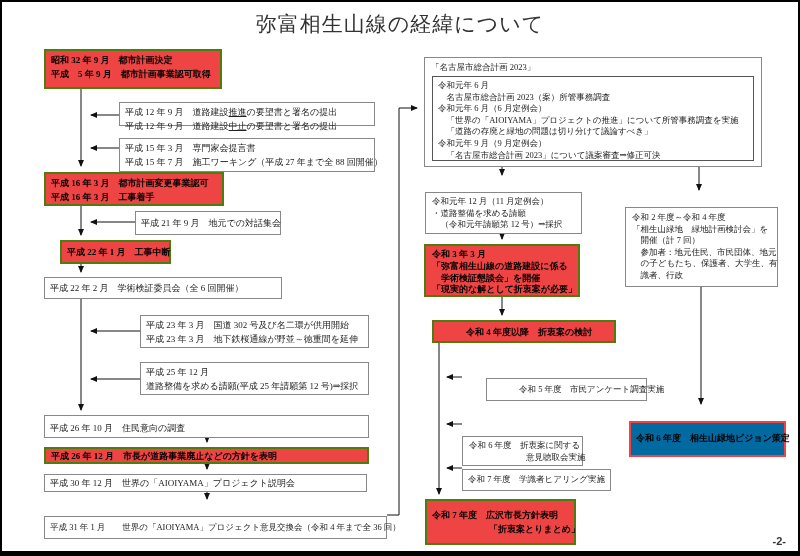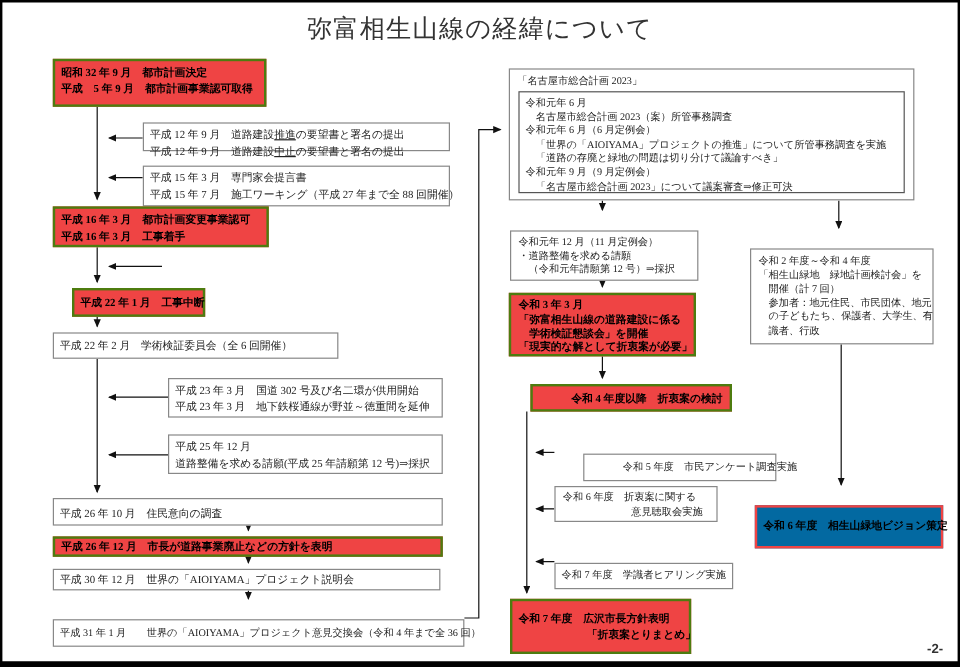--- a/index.html
+++ b/index.html
@@ -110,20 +110,23 @@
   <div class="box" style="left:117px;top:136px;width:256px;height:34px;">
     <div>平成 15 年 3 月　専門家会提言書</div>
     <div>平成 15 年 7 月　施工ワーキング（平成 27 年まで全 88 回開催）</div>
   </div>
 
   <div class="box orange" style="left:42px;top:170px;width:180px;height:34px;">
     <div>平成 16 年 3 月　都市計画変更事業認可</div>
     <div>平成 16 年 3 月　工事着手</div>
   </div>
 
+  <div class="box vcenter" style="left:133px;top:209px;width:146px;height:24px;">
+    <div>平成 21 年 9 月　地元での対話集会</div>
+  </div>
 
   <div class="box orange vcenter" style="left:42px;top:238px;width:111px;height:24px;margin-left:16px;">
     <div>平成 22 年 1 月　工事中断</div>
   </div>
 
   <div class="box vcenter" style="left:42px;top:275px;width:238px;height:22px;">
     <div>平成 22 年 2 月　学術検証委員会（全 6 回開催）</div>
   </div>
 
   <div class="box" style="left:138px;top:313px;width:229px;height:33px;">
@@ -133,21 +136,21 @@
 
   <div class="box" style="left:138px;top:360px;width:229px;height:33px;">
     <div>平成 25 年 12 月</div>
     <div>道路整備を求める請願(平成 25 年請願第 12 号)⇒採択</div>
   </div>
 
   <div class="box vcenter" style="left:42px;top:413px;width:325px;height:23px;justify-content:flex-end;">
     <div>平成 26 年 10 月　住民意向の調査</div>
   </div>
 
-  <div class="box orange vcenter" style="left:42px;top:445px;width:325px;height:17px;padding:0 5px;justify-content:flex-end;">
+  <div class="box orange vcenter" style="left:42px;top:445px;width:325px;height:17px;padding:0 5px;">
     <div>平成 26 年 12 月　市長が道路事業廃止などの方針を表明</div>
   </div>
 
   <div class="box vcenter" style="left:42px;top:472px;width:323px;height:18px;">
     <div>平成 30 年 12 月　世界の「AIOIYAMA」プロジェクト説明会</div>
   </div>
 
   <div class="box vcenter small" style="left:42px;top:502px;width:343px;height:23px;">
     <div>平成 31 年 1 月　　世界の「AIOIYAMA」プロジェクト意見交換会（令和 4 年まで全 36 回）</div>
   </div>
@@ -171,29 +174,29 @@
     <div>　（令和元年請願第 12 号）⇒採択</div>
   </div>
 
   <div class="box orange" style="left:422px;top:242px;width:156px;height:53px;line-height:11.8px;padding:3px 6px;">
     <div>令和 3 年 3 月</div>
     <div>「弥富相生山線の道路建設に係る</div>
     <div>　学術検証懇談会」を開催</div>
     <div>「現実的な解として折衷案が必要」</div>
   </div>
 
-  <div class="box orange vcenter" style="left:440px;top:318px;width:168px;height:23px;padding-left:32px;">
+  <div class="box orange vcenter" style="left:430px;top:318px;width:184px;height:23px;padding-left:32px;">
     <div>令和 4 年度以降　折衷案の検討</div>
   </div>
 
   <div class="box vcenter small" style="left:484px;top:364px;width:161px;height:23px;padding-left:32px;">
     <div>令和 5 年度　市民アンケート調査実施</div>
   </div>
 
-  <div class="box small" style="left:460px;top:391px;width:136px;height:30px;padding:3px 6px;">
+  <div class="box small" style="left:460px;top:422px;width:121px;height:30px;padding:3px 6px;">
     <div>令和 6 年度　折衷案に関する</div>
     <div class="indent1">意見聴取会実施</div>
   </div>
 
   <div class="box vcenter small" style="left:460px;top:455px;width:149px;height:22px;">
     <div>令和 7 年度　学識者ヒアリング実施</div>
   </div>
 
   <div class="box orange vcenter" style="left:423px;top:497px;width:151px;height:46px;line-height:14px;">
     <div>令和 7 年度　広沢市長方針表明</div>

